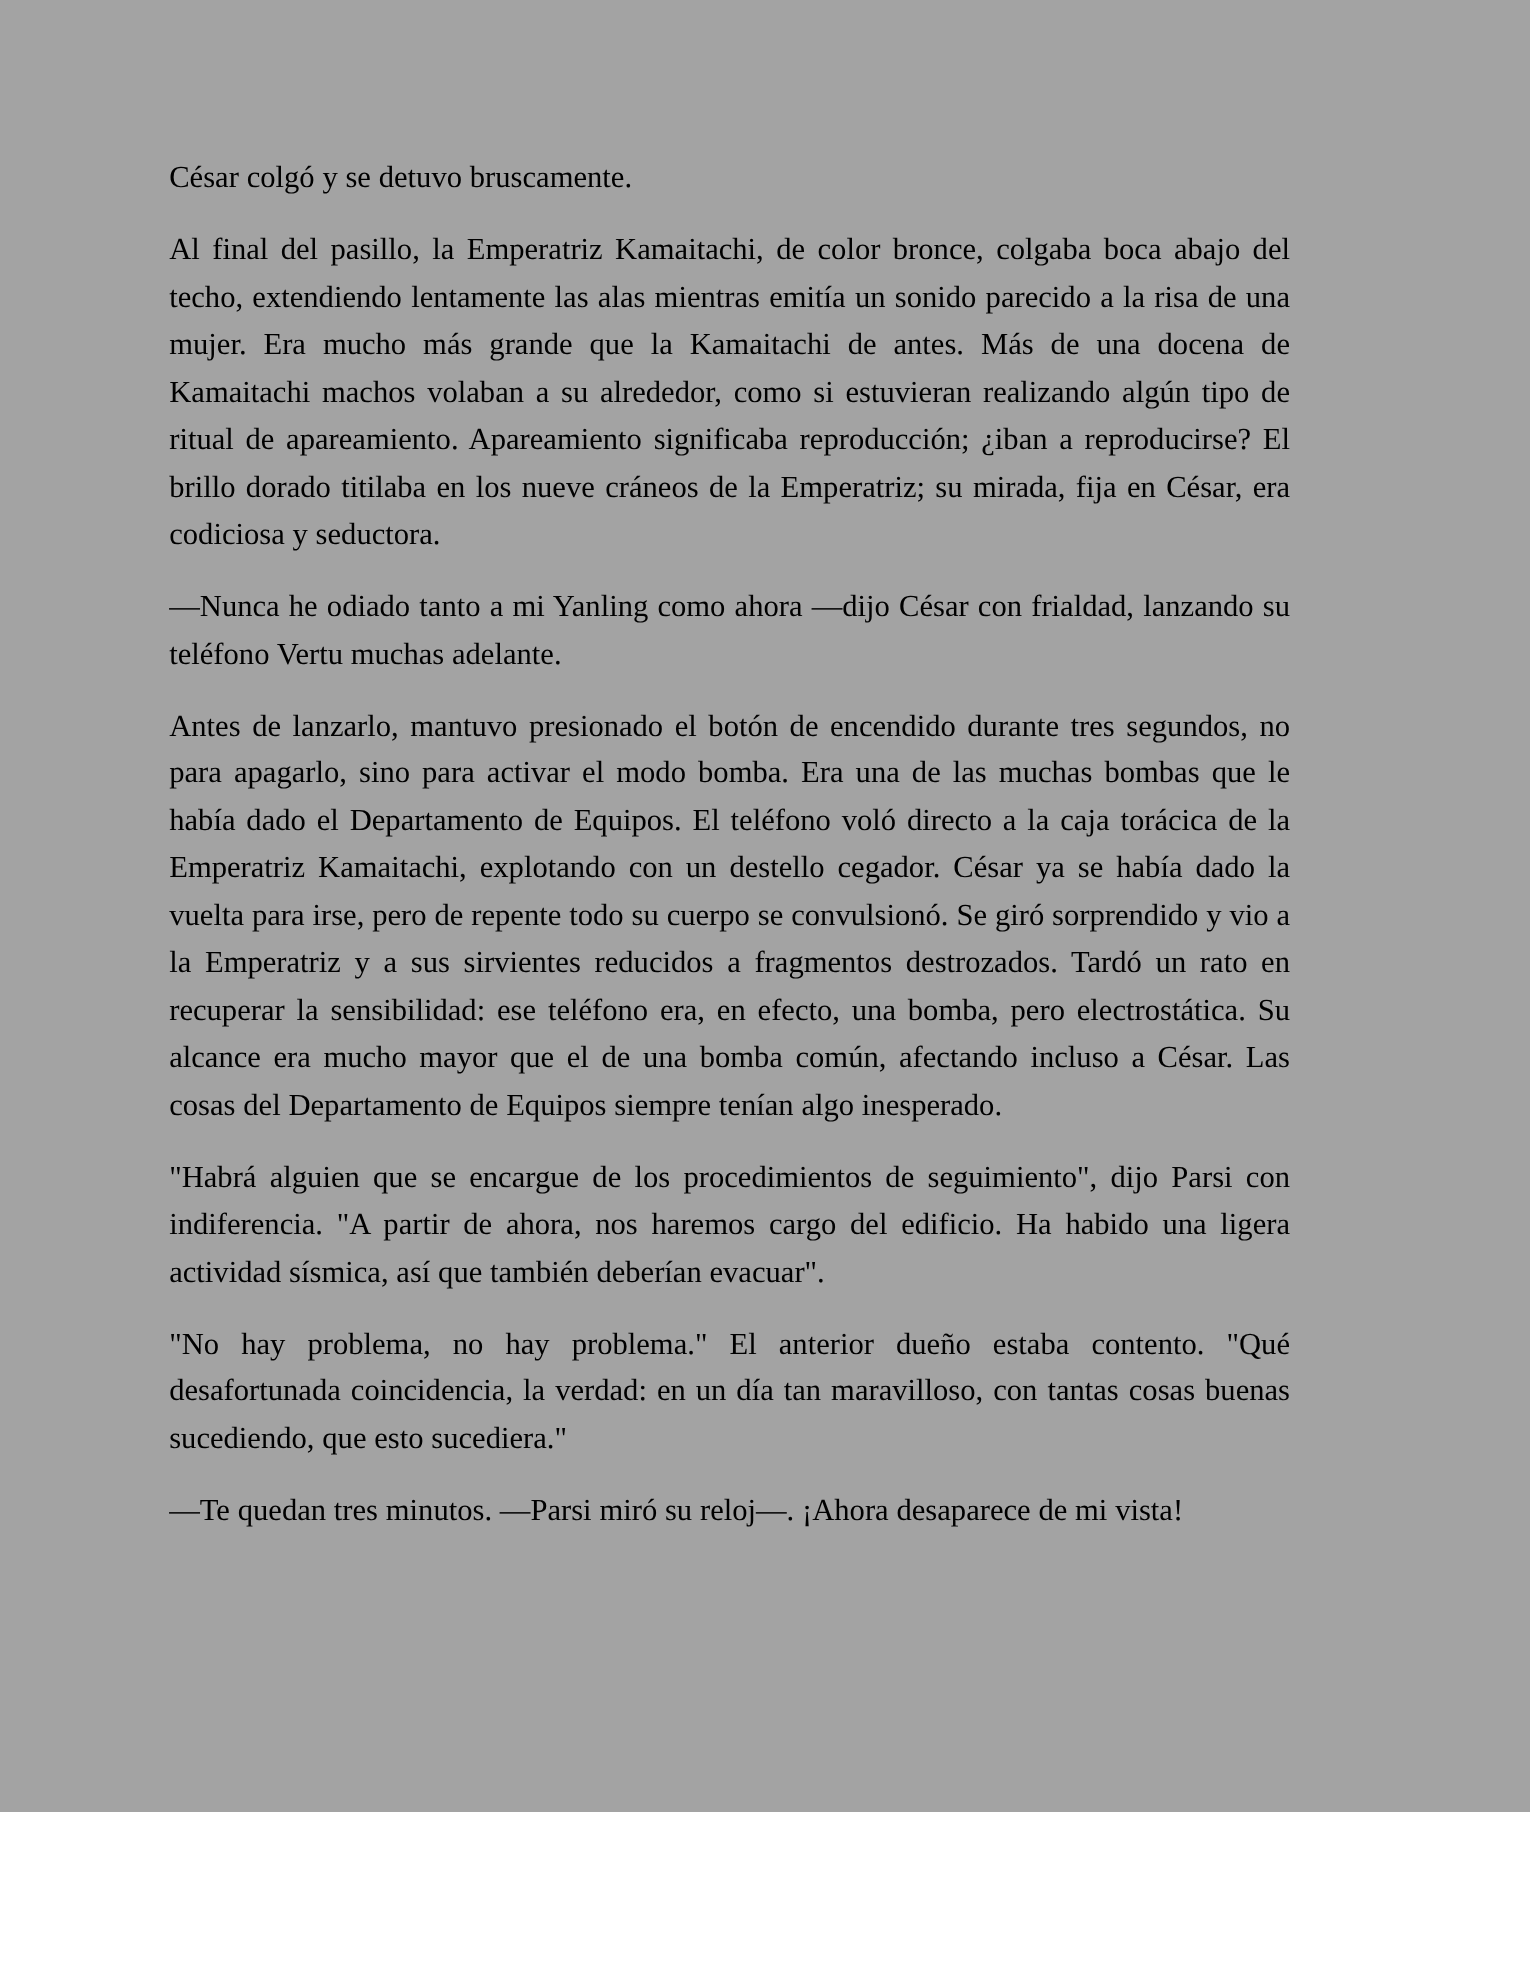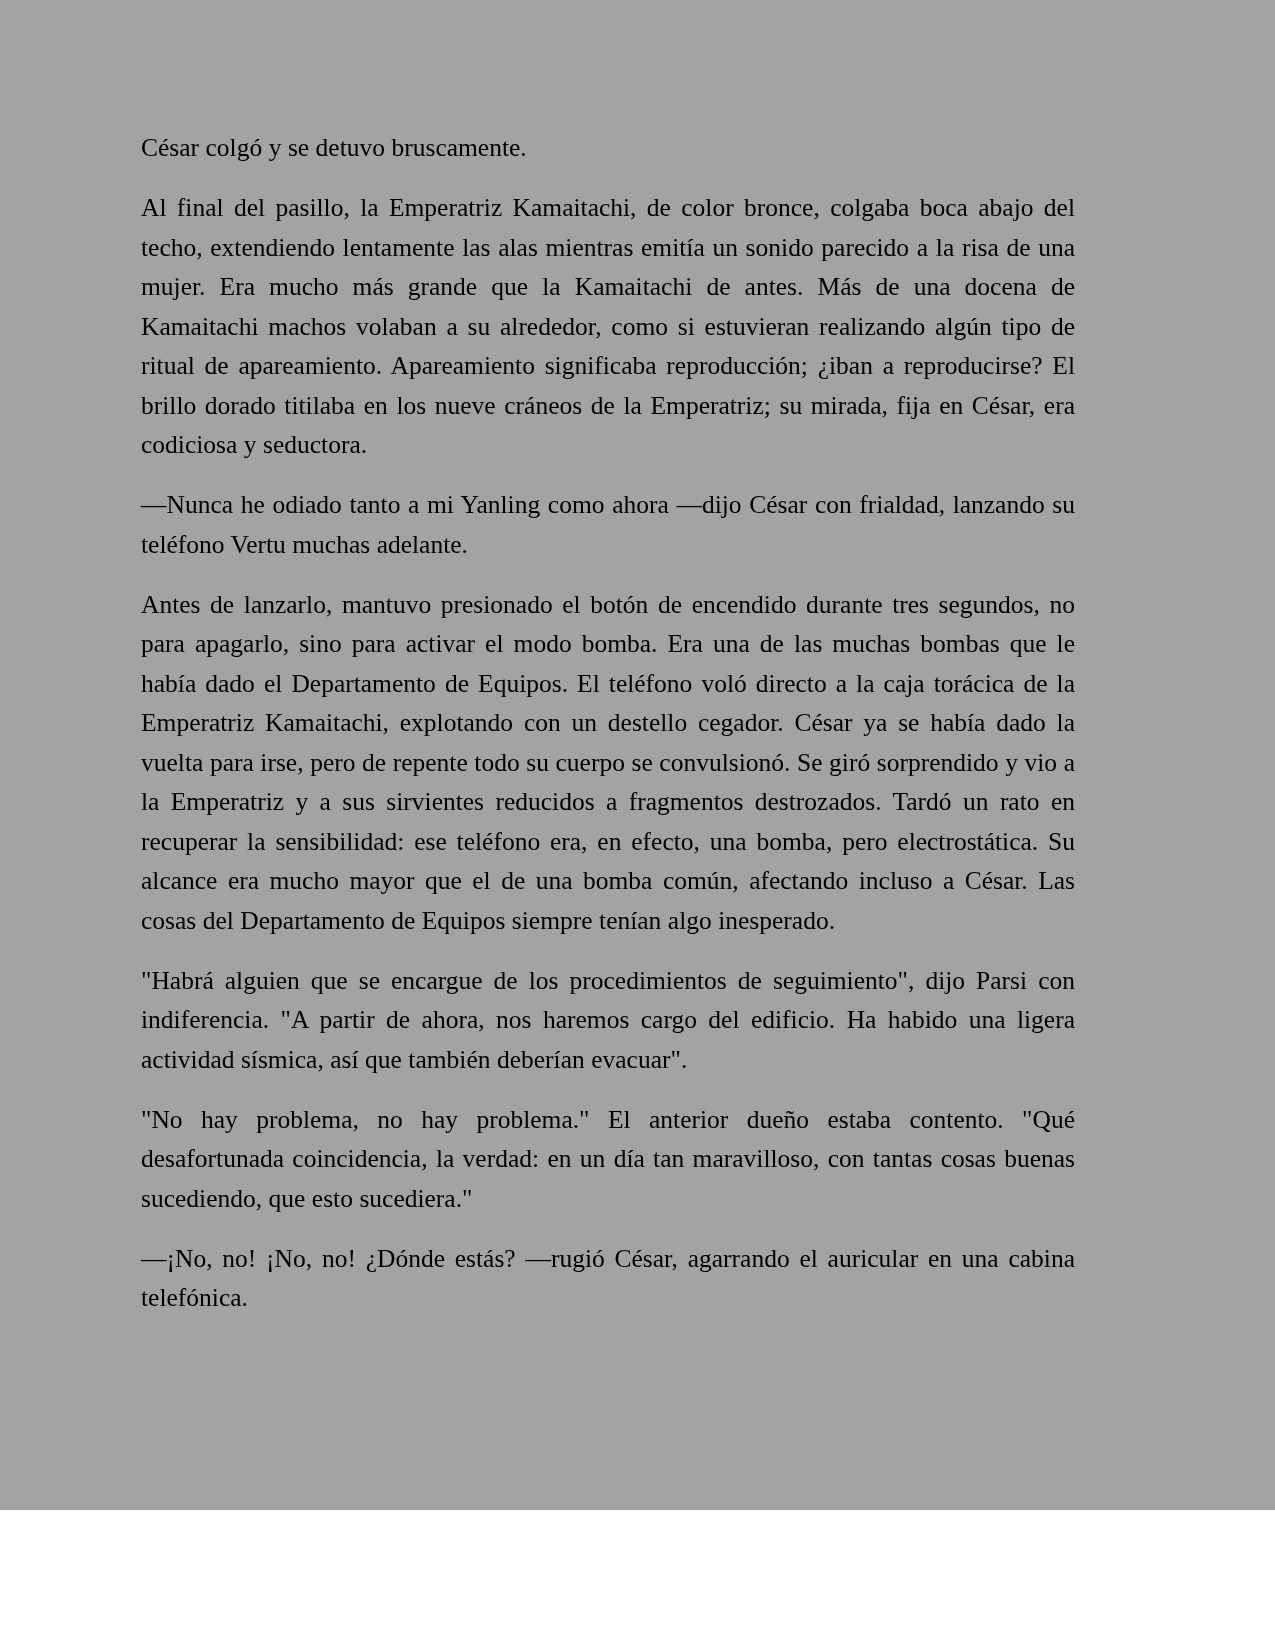--- a/index.html
+++ b/index.html
@@ -65,20 +65,20 @@
 
     <p class="para">—Nunca he odiado tanto a mi Yanling como ahora —dijo César con frialdad, lanzando su teléfono Vertu muchas adelante.</p>
 
     <p class="para">Antes de lanzarlo, mantuvo presionado el botón de encendido durante tres segundos, no para apagarlo, sino para activar el modo bomba. Era una de las muchas bombas que le había dado el Departamento de Equipos. El teléfono voló directo a la caja torácica de la Emperatriz Kamaitachi, explotando con un destello cegador. César ya se había dado la vuelta para irse, pero de repente todo su cuerpo se convulsionó. Se giró sorprendido y vio a la Emperatriz y a sus sirvientes reducidos a fragmentos destrozados. Tardó un rato en recuperar la sensibilidad: ese teléfono era, en efecto, una bomba, pero electrostática. Su alcance era mucho mayor que el de una bomba común, afectando incluso a César. Las cosas del Departamento de Equipos siempre tenían algo inesperado.</p>
 
 
     <p class="para">"Habrá alguien que se encargue de los procedimientos de seguimiento", dijo Parsi con indiferencia. "A partir de ahora, nos haremos cargo del edificio. Ha habido una ligera actividad sísmica, así que también deberían evacuar".</p>
 
     <p class="para">"No hay problema, no hay problema." El anterior dueño estaba contento. "Qué desafortunada coincidencia, la verdad: en un día tan maravilloso, con tantas cosas buenas sucediendo, que esto sucediera."</p>
 
+    <p class="para noj">—Te quedan tres minutos. —Parsi miró su reloj—. ¡Ahora desaparece de mi vista!</p>
 
-    <p class="para">—¡No, no! ¡No, no! ¿Dónde estás? —rugió César, agarrando el auricular en una cabina telefónica.</p>
 
   </div>
 
   <div class="page-number">614</div>
 
 </div>
 
 </body></html>

